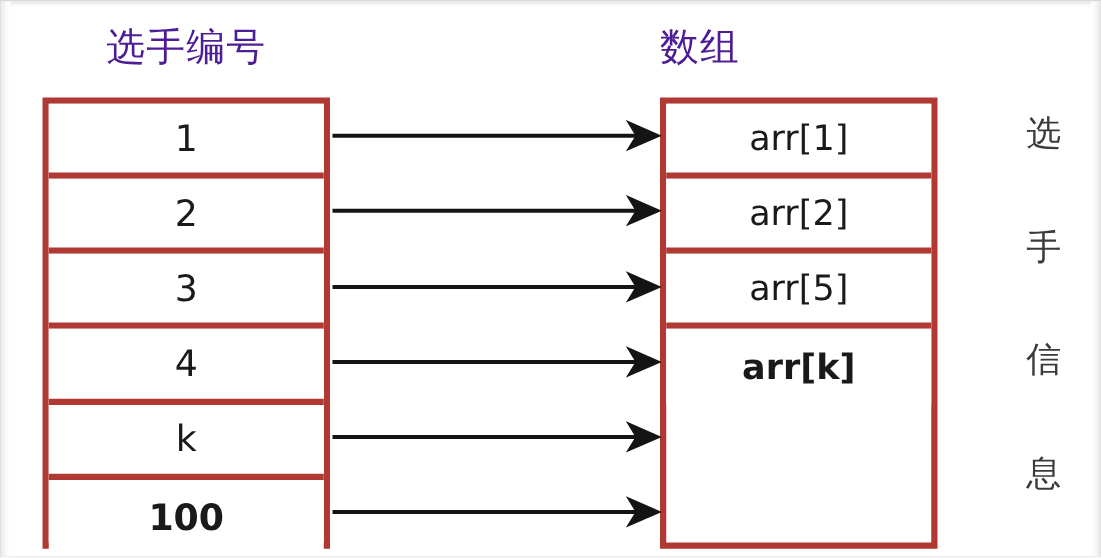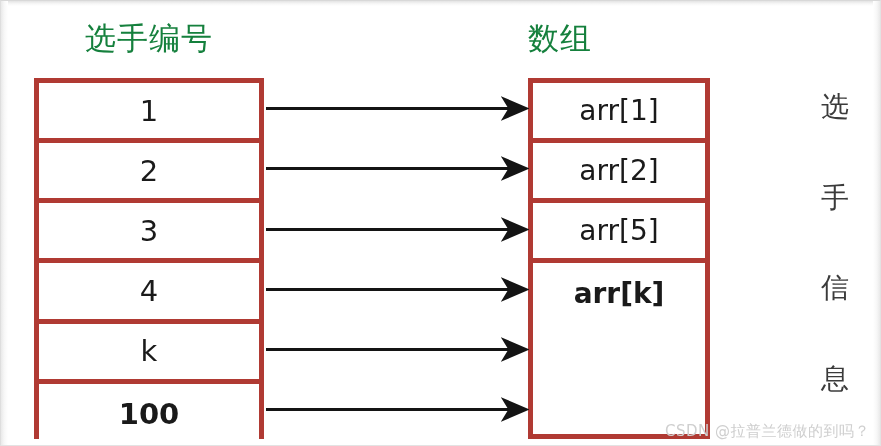--- a/index.html
+++ b/index.html
@@ -41,37 +41,37 @@
     width: 881px; height: 5px;
     background: linear-gradient(to bottom, #e4e4e4 0%, #f8f8f8 60%, #ffffff 100%);
     pointer-events: none;
   }
 
   
   .col-title {
     position: absolute;
     font-size: 31px;
     line-height: 1;
-    color: #15803d;
+    color: #4c1d95;
     letter-spacing: 1px;
     white-space: nowrap;
     font-family: "DejaVu Sans", "Liberation Sans", sans-serif;
   }
   #title-left  { left: 33px; top: 22px; width: 230px; text-align: center; }
   #title-right { left: 527px; top: 22px; width: 230px; text-align: left; }
 
   
   .table {
     position: absolute;
     box-sizing: border-box;
     border: 5px solid #b03a33;
     background: #ffffff;
   }
   #table-left  { left: 33px;  top: 77px; width: 230px; height: 361px; }
-  #table-right { left: 527px; top: 77px; width: 182px; height: 361px; }
+  #table-right { left: 527px; top: 77px; width: 222px; height: 361px; }
 
   .cell {
     box-sizing: border-box;
     height: 60.16px;
     border-bottom: 5px solid #b03a33;
     display: flex;
     align-items: center;
     justify-content: center;
     font-size: 28px;
     color: #1a1a1a;
@@ -164,15 +164,14 @@
       </g>
   </svg>
 
   <div id="side-label">
     <span>选</span>
     <span>手</span>
     <span>信</span>
     <span>息</span>
   </div>
 
-  <div id="watermark">CSDN @拉普兰德做的到吗？</div>
 
 </div>
 
 </body></html>

